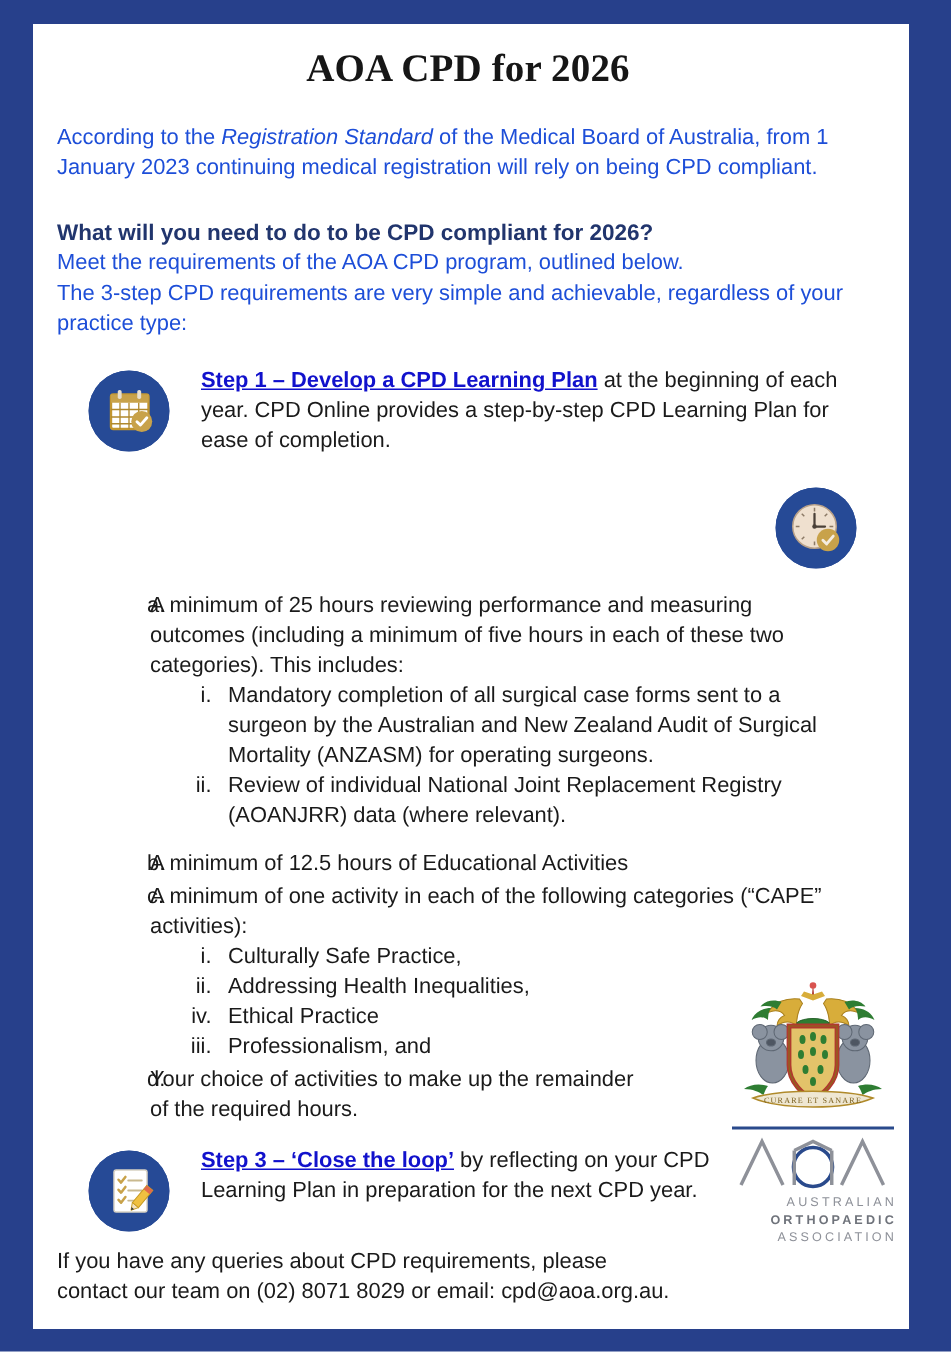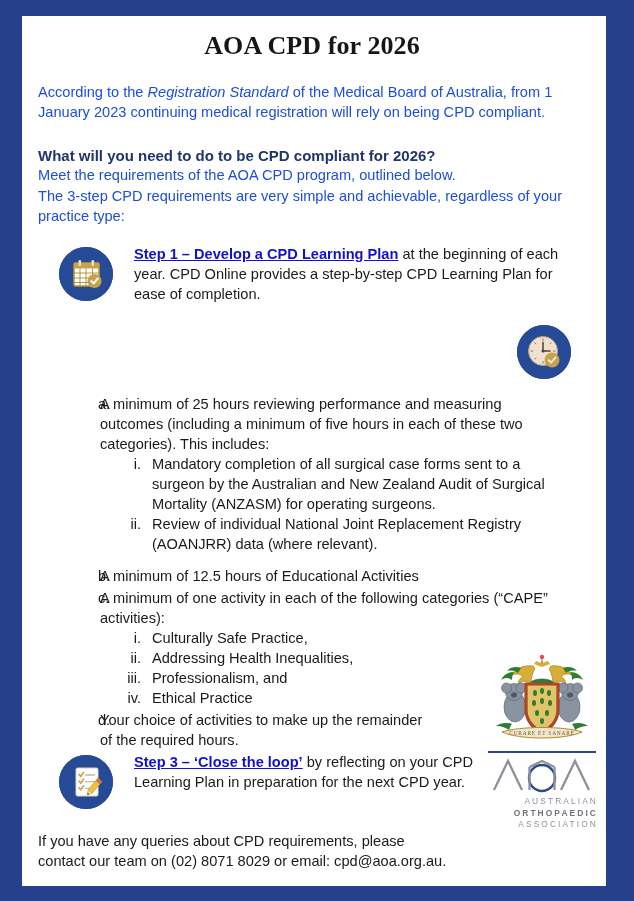--- a/index.html
+++ b/index.html
@@ -285,39 +285,39 @@
         <div class="roman-list">
           <div class="roman-item">
             <div class="rmarker">i.</div>
             <div class="rcontent">Culturally Safe Practice,</div>
           </div>
           <div class="roman-item">
             <div class="rmarker">ii.</div>
             <div class="rcontent">Addressing Health Inequalities,</div>
           </div>
           <div class="roman-item">
+            <div class="rmarker">iv.</div>
+            <div class="rcontent">Ethical Practice</div>
+          </div>
+          <div class="roman-item">
             <div class="rmarker">iii.</div>
             <div class="rcontent">Professionalism, and</div>
-          </div>
-          <div class="roman-item">
-            <div class="rmarker">iv.</div>
-            <div class="rcontent">Ethical Practice</div>
           </div>
         </div>
       </div>
     </div>
 
     <div class="alpha-item">
       <div class="marker">d.</div>
       <div class="content" style="padding-right:150px">Your choice of activities to make up the remainder of the required hours.</div>
     </div>
 
   </div>
 
-  <div class="step-row" style="margin-top:2px;">
+  <div class="step-row" style="margin-top:14px;">
     <div class="icon-wrap">
       <span class="badge">
         <svg width="54" height="54" viewBox="0 0 54 54" aria-hidden="true">
           <circle cx="27" cy="27" r="27" fill="#264a96"></circle>
           <rect x="17" y="13" width="22" height="28" rx="1.5" fill="#ffffff" stroke="#d8d2c4" stroke-width="1"></rect>
           <g stroke="#c8a24a" stroke-width="1.7" fill="none" stroke-linecap="round" stroke-linejoin="round">
             <path d="M20 19.5 L21.7 21.4 L24.6 17.6"></path>
             <path d="M20 26.2 L21.7 28.1 L24.6 24.3"></path>
             <path d="M20 32.9 L21.7 34.8 L24.6 31"></path>
           </g>

